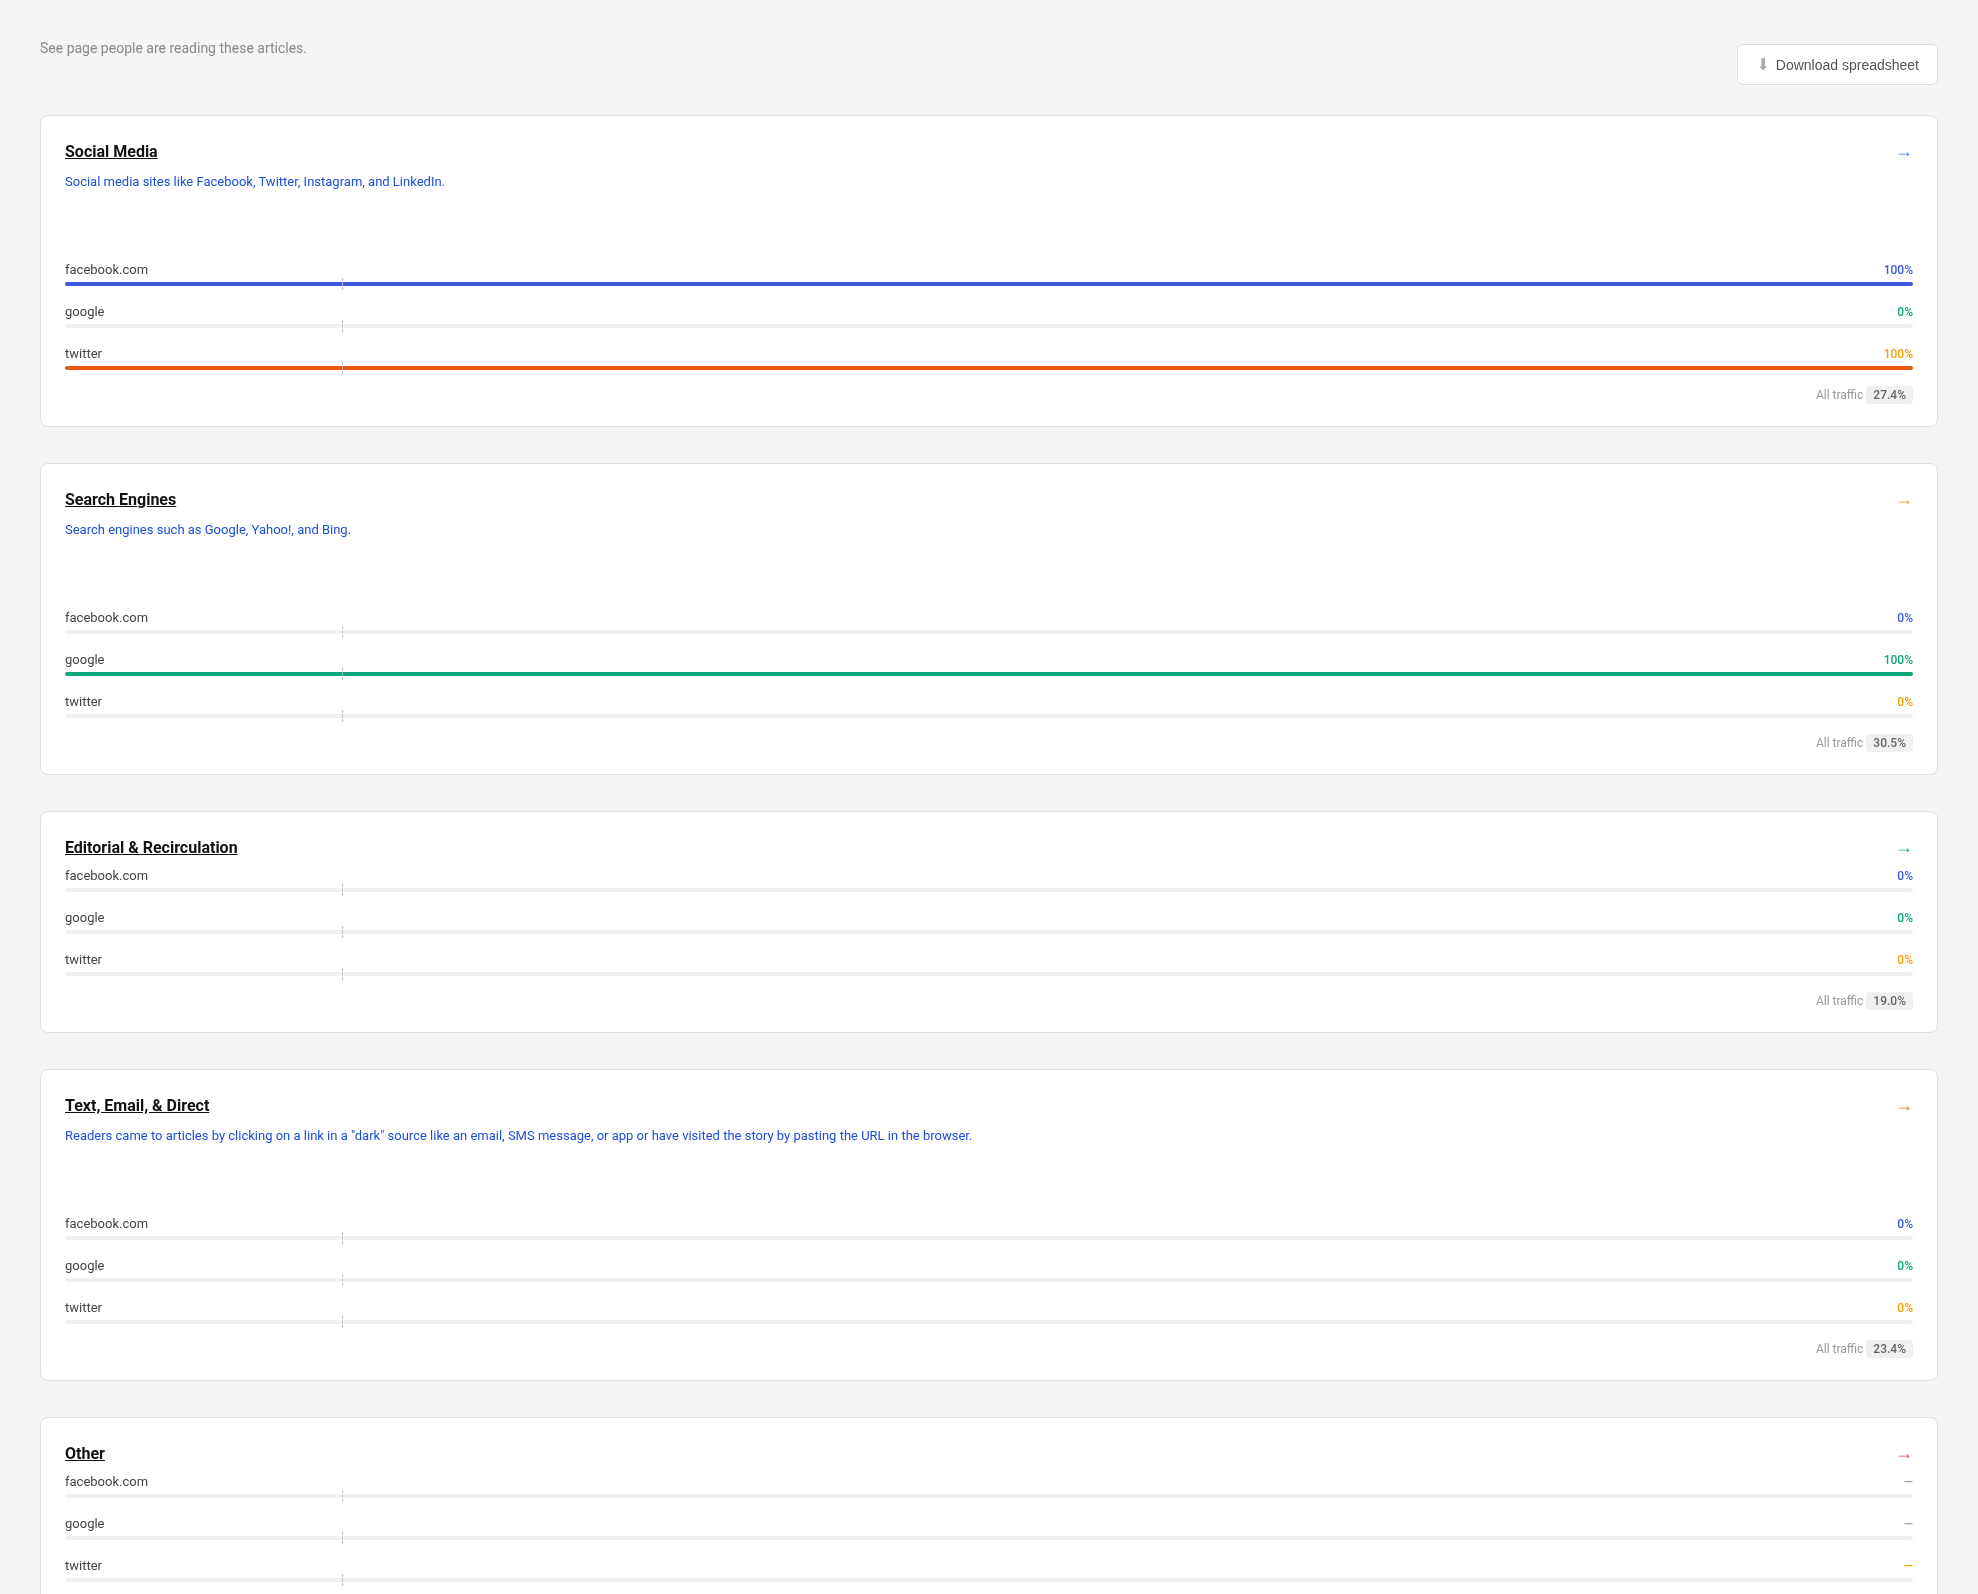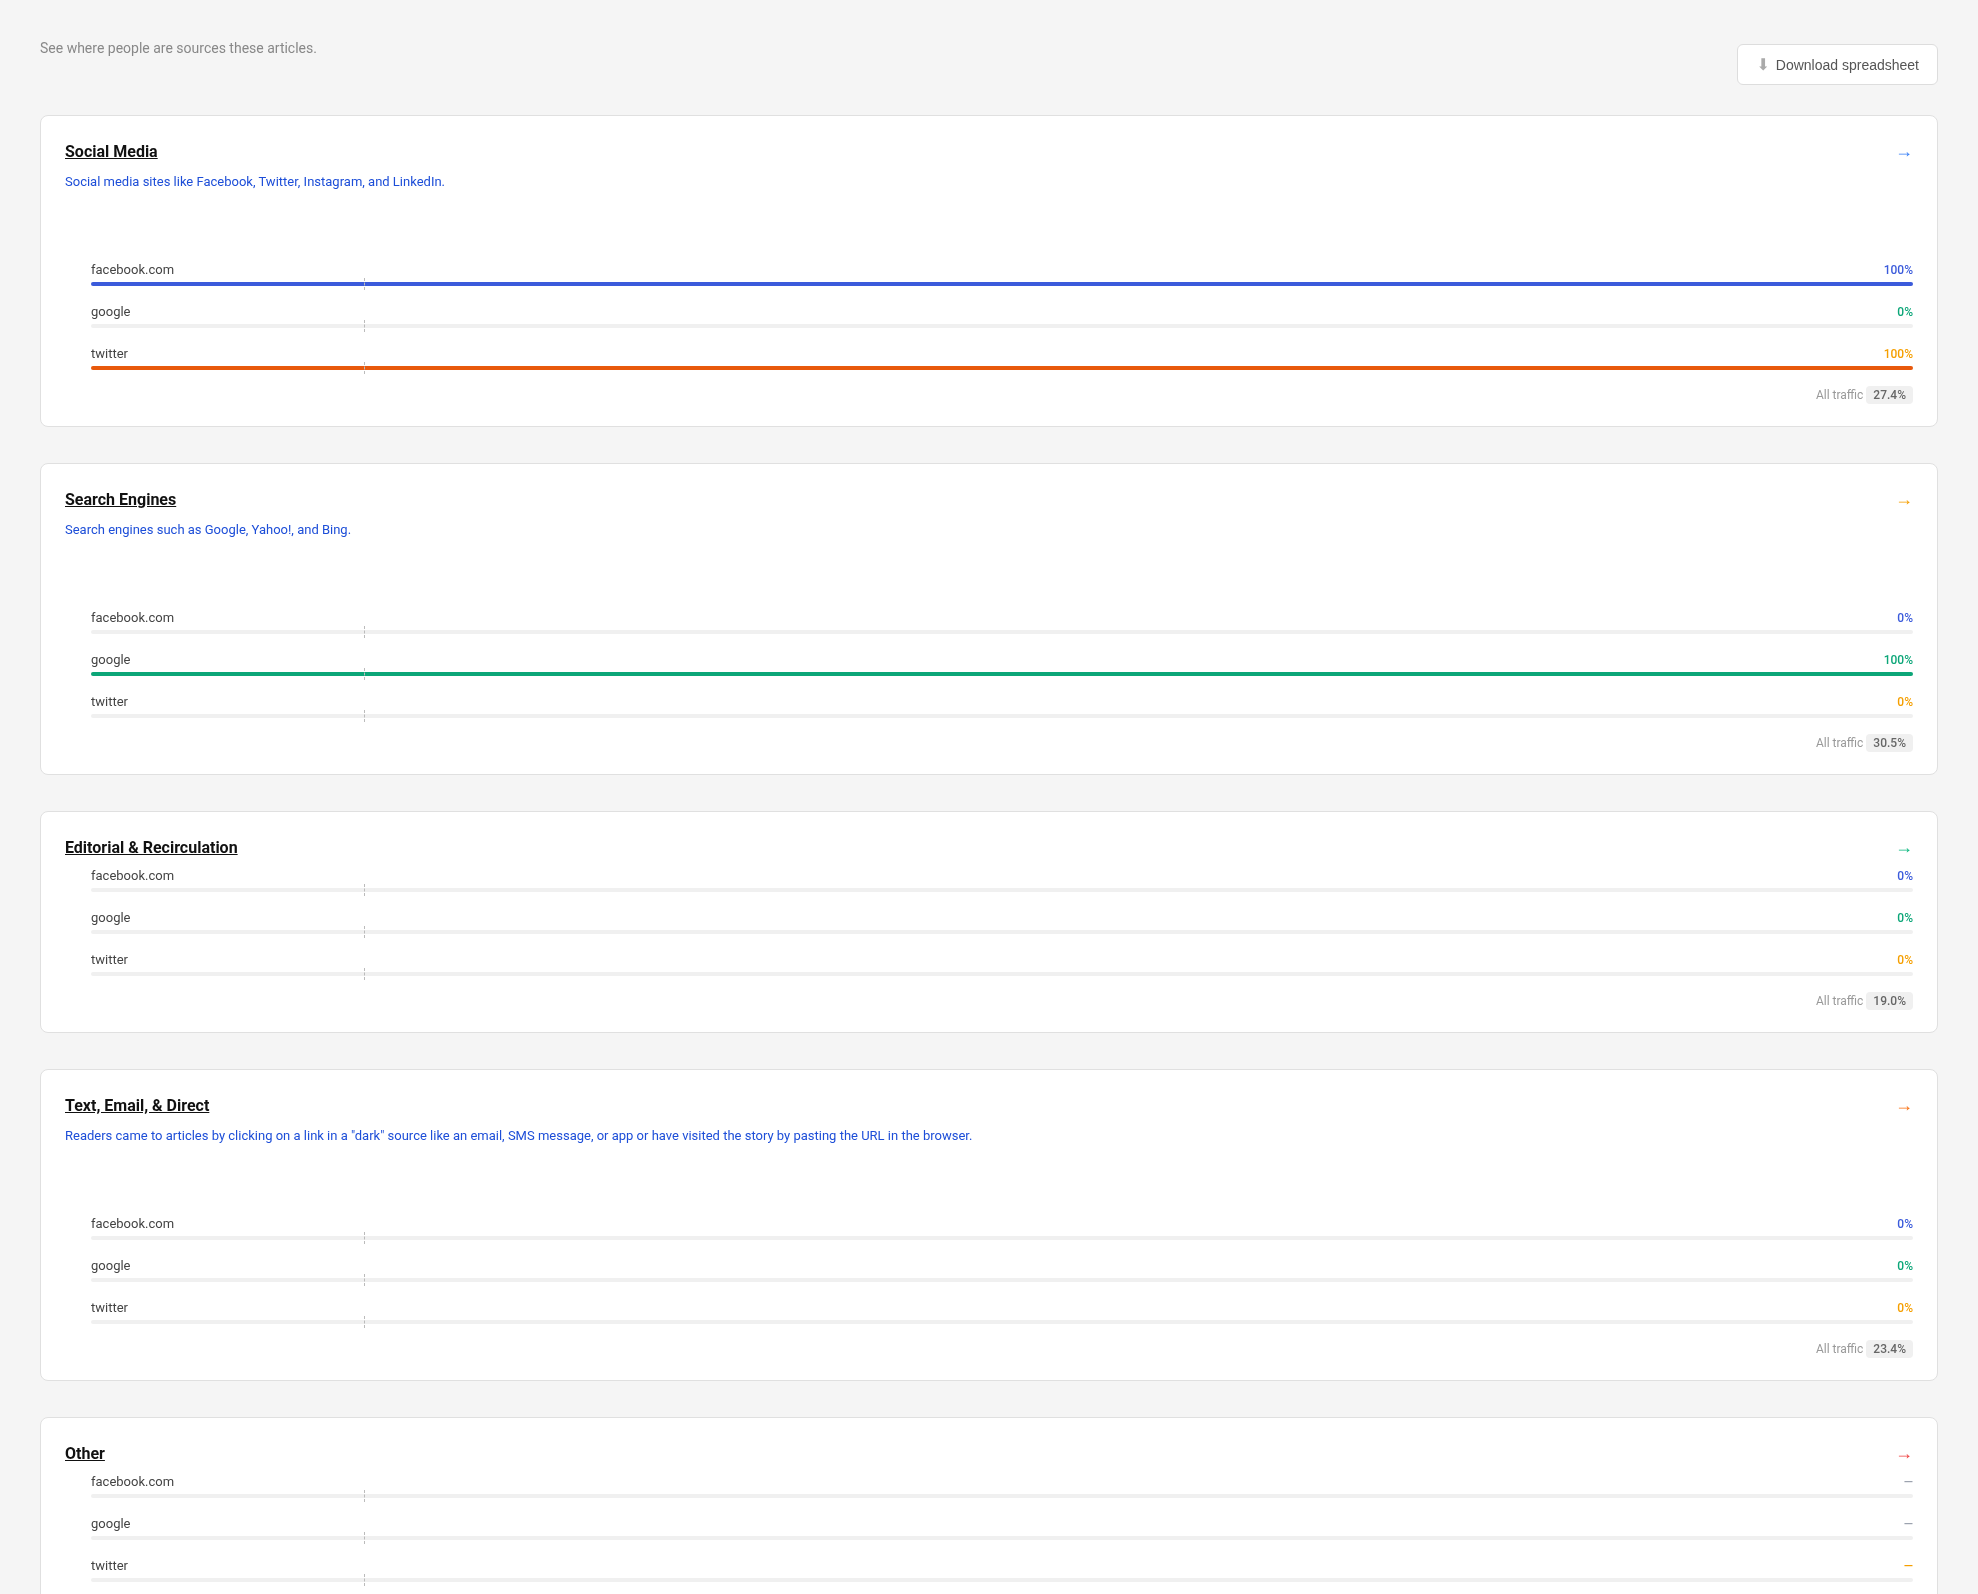--- a/index.html
+++ b/index.html
@@ -69,21 +69,20 @@
     }
     .card-desc {
       font-size: 13px;
       color: #1d4ed8;
       line-height: 1.5;
       margin-bottom: 30px;
       min-height: 60px;
     }
     .metric-row {
       margin-bottom: 18px;
-      margin-left: 26px;
     }
     .metric-header {
       display: flex;
       justify-content: space-between;
       align-items: center;
       margin-bottom: 5px;
       font-size: 13px;
       color: #444;
     }
     .metric-pct {
@@ -120,21 +119,21 @@
       border-radius: 4px;
       color: #666;
       font-weight: 500;
     }
   </style>
 </head>
 <body>
 
 <div class="page-header">
   <div class="header-left">
-    <p>See where people are sources these articles.</p>
+    <p>See page people are reading these articles.</p>
   </div>
   <button class="download-btn">
     <span class="download-icon">⬇</span>
     <span>Download spreadsheet</span>
   </button>
 </div>
 
 <div class="grid" id="cards-container">
 <div class="card">
     <div class="card-title-row">

